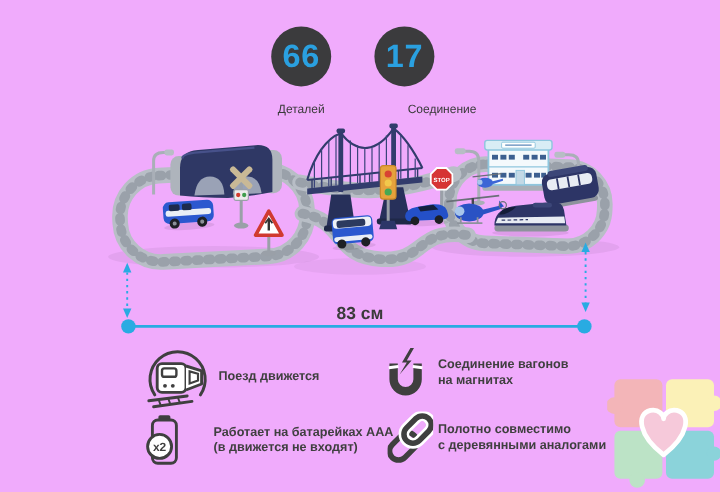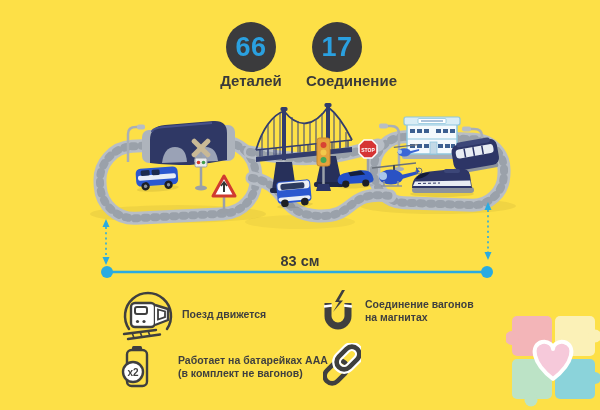--- a/index.html
+++ b/index.html
@@ -1,23 +1,23 @@
 <!DOCTYPE html>
 <html><head>
 <meta charset="utf-8">
 <style>
   html,body{margin:0;padding:0;background:#fff;}
-  .canvas{position:relative;width:600px;height:410px;background:#fde047;overflow:hidden;
+  .canvas{position:relative;width:600px;height:410px;background:#f0abfc;overflow:hidden;
           font-family:"Liberation Sans",sans-serif;}
   
   .badge{position:absolute;width:120px;text-align:center;}
   .badge-circle{width:50px;height:50px;border-radius:50%;margin:0 auto;
                 display:flex;align-items:center;justify-content:center;}
   .badge-number{font-size:27px;font-weight:bold;letter-spacing:.5px;}
-  .badge-label{margin-top:0;font-size:15px;font-weight:bold;color:#3a3a3a;}
+  .badge-label{margin-top:14px;font-size:10px;font-weight:normal;color:#3a3a3a;}
   
   .scene{position:absolute;left:0;top:88px;}
   
   .feature{position:absolute;display:flex;align-items:center;color:#3f3f3f;}
   .feature-text{font-size:10.5px;line-height:13px;font-weight:bold;white-space:pre-line;}
   .ficon{flex:0 0 auto;}
   
   .brand-logo{position:absolute;left:506px;top:312px;}
 </style>
 </head>
@@ -266,33 +266,35 @@
   </div>
 
   <div class="feature" style="left:119px;top:344px;height:46px;">
     <svg class="ficon" width="35" height="44" viewBox="0 0 35 44" style="margin-right:24px;" fill="none">
       <rect x="13" y="1" width="10" height="4" rx="1.5" fill="#3f3f3f"></rect>
       <rect x="8" y="5" width="20" height="36" rx="4.5" stroke="#3f3f3f" stroke-width="2.4"></rect>
       <circle cx="14" cy="27" r="10" fill="#fff" stroke="#3f3f3f" stroke-width="2.4"></circle>
       <text x="14" y="31" text-anchor="middle" font-size="10" font-weight="bold" fill="#3f3f3f" font-family="Liberation Sans, sans-serif">x2</text>
     </svg>
     <div class="feature-text">Работает на батарейках AAA
-(в комплект не вагонов)</div>
+(в движется не входят)</div>
   </div>
 
   <div class="feature" style="left:323px;top:342px;height:46px;">
     <svg class="ficon" width="38" height="44" viewBox="0 0 38 44" style="margin-right:4px;" fill="none">
       <g transform="translate(13,29) rotate(-45)">
         <rect x="-13" y="-7.5" width="26" height="15" rx="7.5" stroke="#3f3f3f" stroke-width="4.6"></rect>
       </g>
       <g transform="translate(25,15) rotate(-45)">
         <rect x="-13" y="-7.5" width="26" height="15" rx="7.5" stroke="#fff" stroke-width="9"></rect>
         <rect x="-13" y="-7.5" width="26" height="15" rx="7.5" stroke="#3f3f3f" stroke-width="4.6"></rect>
       </g>
     </svg>
+    <div class="feature-text">Полотно совместимо
+с деревянными аналогами</div>
   </div>
 
   <svg class="brand-logo" width="94" height="97" viewBox="0 0 94 97">
     <g fill="#f3b5b8">
       <rect x="6" y="4" width="40" height="40" rx="5"></rect>
         <circle cx="6" cy="26" r="7"></circle>
     </g>
     <g fill="#fbf1b7">
       <rect x="49" y="4" width="40" height="40" rx="5"></rect>
         <circle cx="89" cy="24" r="6.5"></circle>

